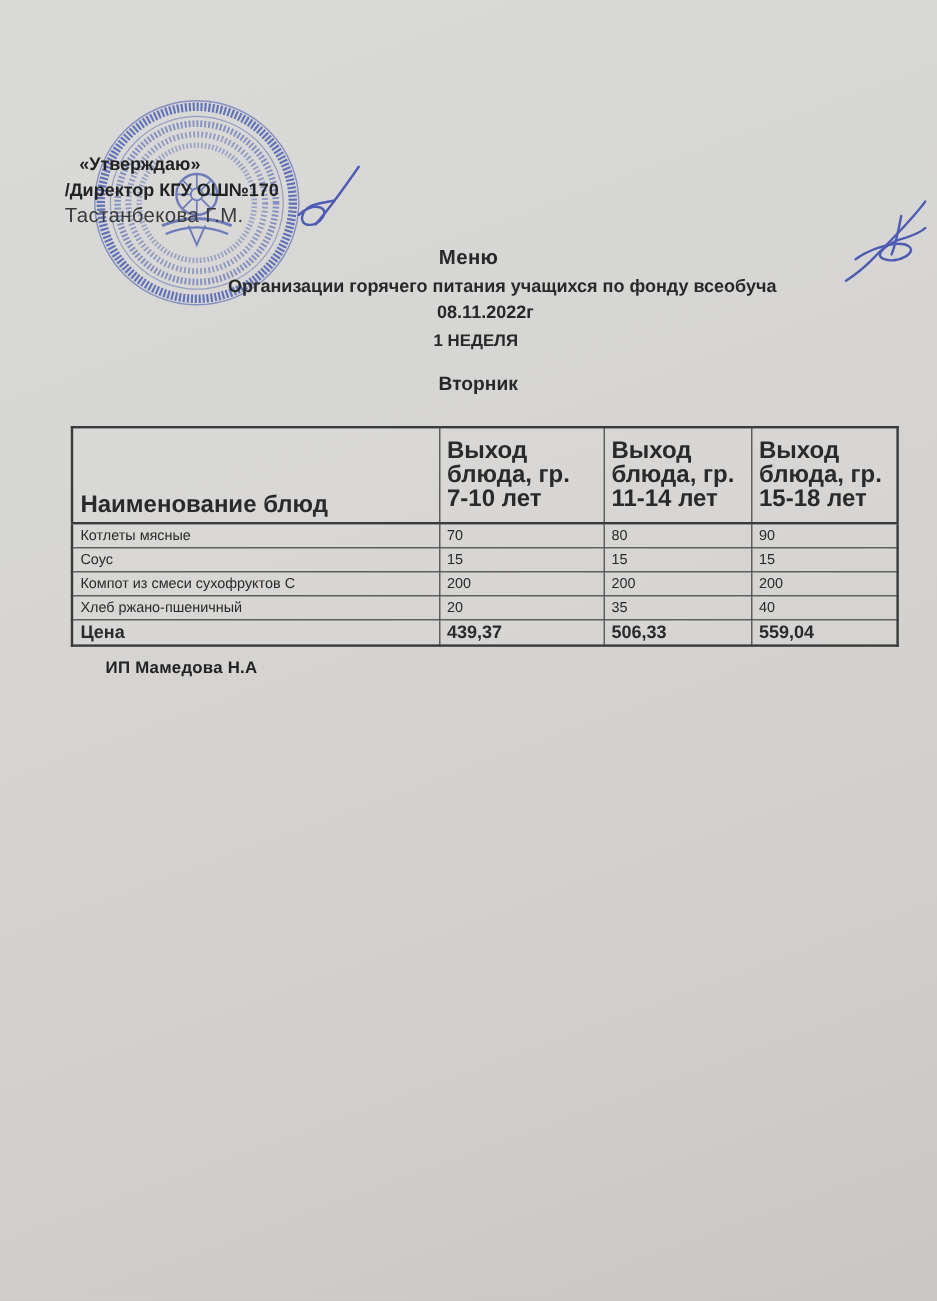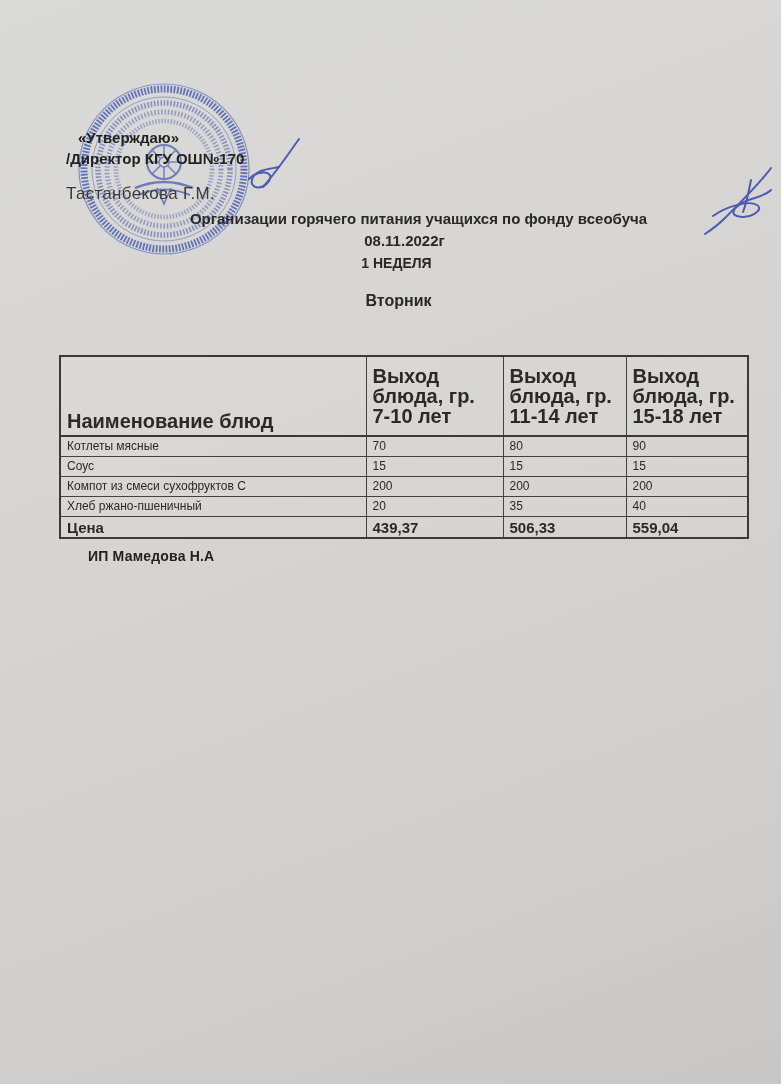--- a/index.html
+++ b/index.html
@@ -9,22 +9,22 @@
     background:#c9c8c6;
   }
   .page{
     position:relative;width:781px;height:1084px;
     background:linear-gradient(160deg,#dadad8 0%,#d6d5d3 40%,#d0cfcd 75%,#c8c7c5 100%);
     color:#282828;
   }
   .abs{position:absolute;}
   
   .signoff{font-size:15px;font-weight:bold;line-height:21px;color:#222;z-index:3;}
-  .signoff .person{font-weight:normal;font-size:17px;color:#3a3a3a;letter-spacing:.3px;margin-top:14px;}
-  #approve-block{left:66px;top:127px;}
+  .signoff .person{font-weight:normal;font-size:17px;color:#3a3a3a;letter-spacing:.3px;}
+  #approve-block{left:54px;top:127px;}
   #approve-block .l1{padding-left:12px;}
   #agree-block{left:582px;top:127px;width:200px;}
   #agree-block .l1{padding-left:8px;}
   
   .titleblock{left:0;top:205px;width:781px;text-align:center;z-index:3;}
   .titleblock .t-menu{font-size:17px;font-weight:bold;letter-spacing:.3px;}
   .titleblock .t-sub{font-size:15px;font-weight:bold;margin-top:5px;transform:translateX(28px);}
   .titleblock .t-date{font-size:15px;font-weight:bold;margin-top:5px;transform:translateX(14px);}
   .titleblock .t-week{font-size:14px;font-weight:bold;margin-top:6px;transform:translateX(6px);}
   .titleblock .t-day{font-size:16px;font-weight:bold;margin-top:21px;transform:translateX(8px);}
@@ -96,20 +96,21 @@
 
   <svg id="sig-right" class="abs sig" width="90" height="84" viewBox="0 0 90 84">
     <g stroke="#3a4cae" stroke-width="2" fill="none" stroke-linecap="round" opacity="0.88">
       <path d="M80,8 C70,22 52,40 34,58 C28,64 20,70 14,74"></path>
       <path d="M22,56 C36,46 58,40 66,45 C74,50 58,60 46,56 C36,53 48,42 64,38 C70,36 76,34 80,30"></path>
       <path d="M60,20 C58,30 56,42 52,52"></path>
     </g>
   </svg>
 
   <div class="abs titleblock">
+    <div class="t-menu">Меню</div>
     <div class="t-sub">Организации горячего питания учащихся по фонду всеобуча</div>
     <div class="t-date">08.11.2022г</div>
     <div class="t-week">1 НЕДЕЛЯ</div>
     <div class="t-day">Вторник</div>
   </div>
 
   <div class="abs menu-table">
     <table>
       <colgroup>
           <col style="width:306px">

